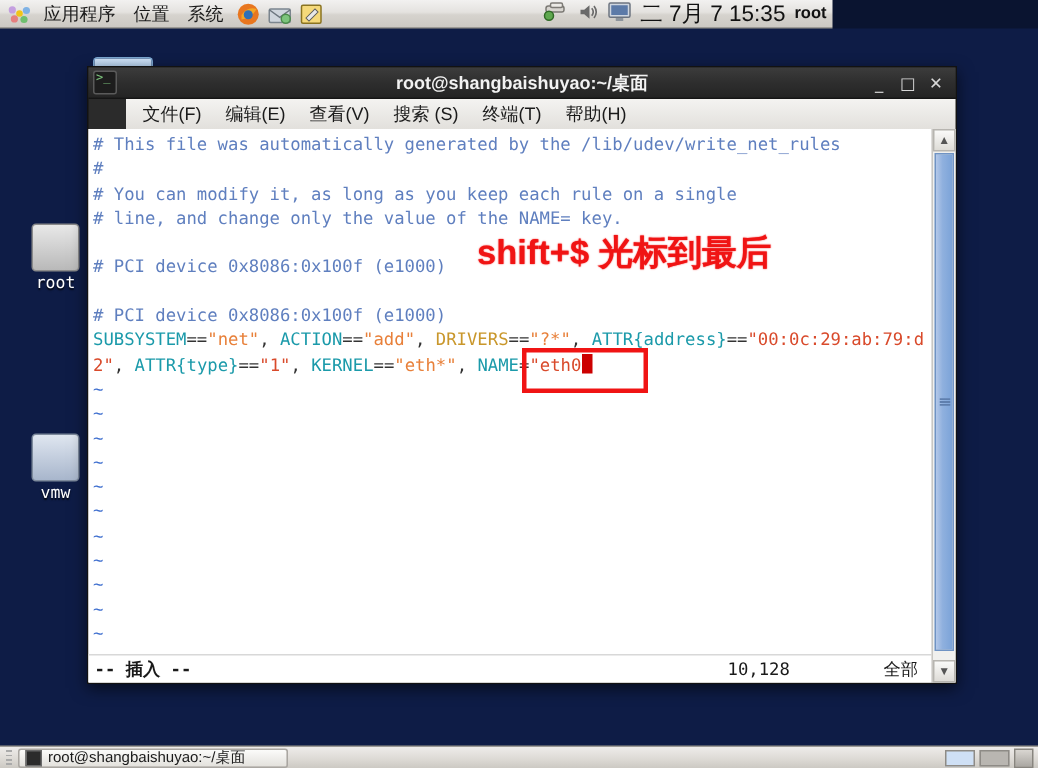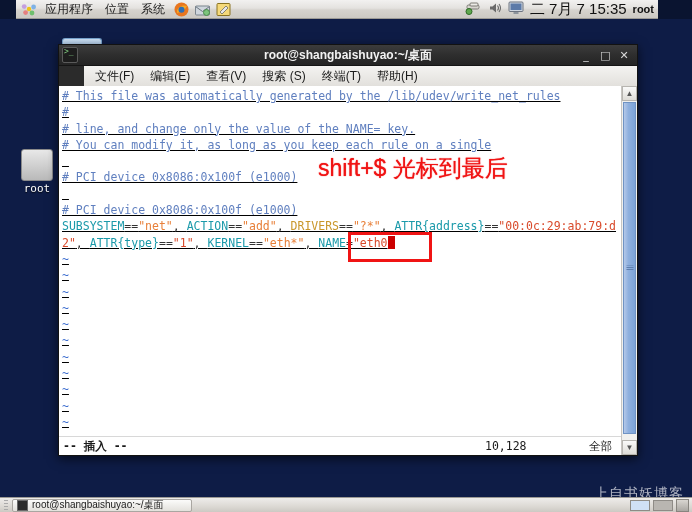--- a/index.html
+++ b/index.html
@@ -55,22 +55,22 @@
   #di-root { left: 4px; top: 130px; }
   #di-root .glyph { background: linear-gradient(#e8e8e8,#b9b9b9); border:1px solid #8a8a8a; }
   #di-vmw  { left: 4px; top: 270px; }
   #di-vmw .glyph { background: linear-gradient(#dfe6f0,#a8b6cc); border:1px solid #7d8a9c; }
   #di-vmwt { left: 4px; top: 360px; }
   #di-vmwt .glyph { background: linear-gradient(#dde4ee,#9fb0c8); border:1px solid #7d8a9c; }
 
   
   #top-panel {
     position: absolute;
-    left: 16px; top: 0;
-    width: 642px; height: 19px;
+    left: 0; top: 0;
+    width: 555px; height: 19px;
     background: linear-gradient(#f2f1f0 0%, #e4e2df 45%, #d6d3ce 55%, #ccc9c3 100%);
     border-bottom: 1px solid #9c9a95;
     display: flex;
     align-items: center;
     font-size: 12px;
     color: #1a1a1a;
     box-sizing: border-box;
     text-align: center;
   }
   #panel-left { display: flex; align-items: center; gap: 0px; padding-left: 2px; }
@@ -203,21 +203,20 @@
   #term-textarea {
     flex: 1;
     position: relative;
     overflow: hidden;
     font-family: "DejaVu Sans Mono", monospace;
     font-size: 11.5px;
     line-height: 16.3px;
     padding: 2px 0 12px 3px;
     box-sizing: border-box;
     background: #ffffff;
-    text-decoration: underline;
   }
   .tline { white-space: pre; height: 16.3px; }
   .c-comment { color: #5f7fbf; }
   .c-tilde   { color: #3f6fcf; }
   .c-key     { color: #1b9aaa; }
   .c-op      { color: #333333; }
   .c-str     { color: #e8803a; }
   .c-str2    { color: #d94a2b; }
   .c-num     { color: #d94a2b; }
   .c-gold    { color: #c9972b; }
@@ -286,21 +285,21 @@
     transform: translate(-50%,-50%);
     width: 7px; height: 5px;
     background: repeating-linear-gradient(#5f7fae 0 1px, transparent 1px 2px);
   }
 
   
   #annot-text {
     position: absolute;
     left: 318px; top: 154px;
     color: #f01414;
-    font-weight: normal;
+    font-weight: bold;
     font-size: 23px;
     line-height: 28px;
     letter-spacing: 0px;
     white-space: nowrap;
     text-shadow: 0 0 1px #f01414;
   }
   #annot-box {
     position: absolute;
     left: 348px; top: 232px;
     width: 84px; height: 30px;
@@ -368,23 +367,26 @@
 </head>
 <body>
 
 <div id="desktop">
 
   <div class="desk-icon" id="di-root">
     <span class="glyph"></span>
     <span>root</span>
   </div>
 
-
-
-  <div id="desktop-watermark">上自书妖博客</div>
+  <div class="desk-icon" id="di-vmw">
+    <span class="glyph"></span>
+    <span>vmw</span>
+  </div>
+
+
 </div>
 
 <div id="top-panel">
   <div id="panel-left">
 
     <span id="app-logo">
       <svg width="16" height="16" viewBox="0 0 16 16">
         <circle cx="8" cy="8" r="2.2" fill="#f0c419"></circle>
         <circle cx="8" cy="3" r="2.4" fill="#e8e8e8"></circle>
         <circle cx="12.6" cy="6" r="2.4" fill="#7fb2e5"></circle>
@@ -468,22 +470,22 @@
     <span class="tmenu">搜索 (S)</span>
     <span class="tmenu">终端(T)</span>
     <span class="tmenu">帮助(H)</span>
   </div>
 
   <div id="term-body">
 
     <div id="term-textarea">
       <div class="tline c-comment"># This file was automatically generated by the /lib/udev/write_net_rules</div>
       <div class="tline c-comment">#</div>
+      <div class="tline c-comment"># You can modify it, as long as you keep each rule on a single</div>
       <div class="tline c-comment"># line, and change only the value of the NAME= key.</div>
-      <div class="tline c-comment"># You can modify it, as long as you keep each rule on a single</div>
       <div class="tline">&nbsp;</div>
       <div class="tline c-comment"># PCI device 0x8086:0x100f (e1000)</div>
       <div class="tline">&nbsp;</div>
       <div class="tline c-comment"># PCI device 0x8086:0x100f (e1000)</div>
 
       <div class="tline"><span class="c-key">SUBSYSTEM</span><span class="c-op">==</span><span class="c-str">"net"</span><span class="c-op">, </span><span class="c-key">ACTION</span><span class="c-op">==</span><span class="c-str">"add"</span><span class="c-op">, </span><span class="c-gold">DRIVERS</span><span class="c-op">==</span><span class="c-str">"?*"</span><span class="c-op">, </span><span class="c-key">ATTR{address}</span><span class="c-op">==</span><span class="c-str2">"00:0c:29:ab:79:d</span></div>
 
       <div class="tline"><span class="c-str2">2"</span><span class="c-op">, </span><span class="c-key">ATTR{type}</span><span class="c-op">==</span><span class="c-num">"1"</span><span class="c-op">, </span><span class="c-key">KERNEL</span><span class="c-op">==</span><span class="c-str">"eth*"</span><span class="c-op">, </span><span class="c-key">NAME</span><span class="c-op">=</span><span class="c-str2">"eth0</span><span id="cursor-block"></span></div>
 
       <div class="tline c-tilde">~</div>

